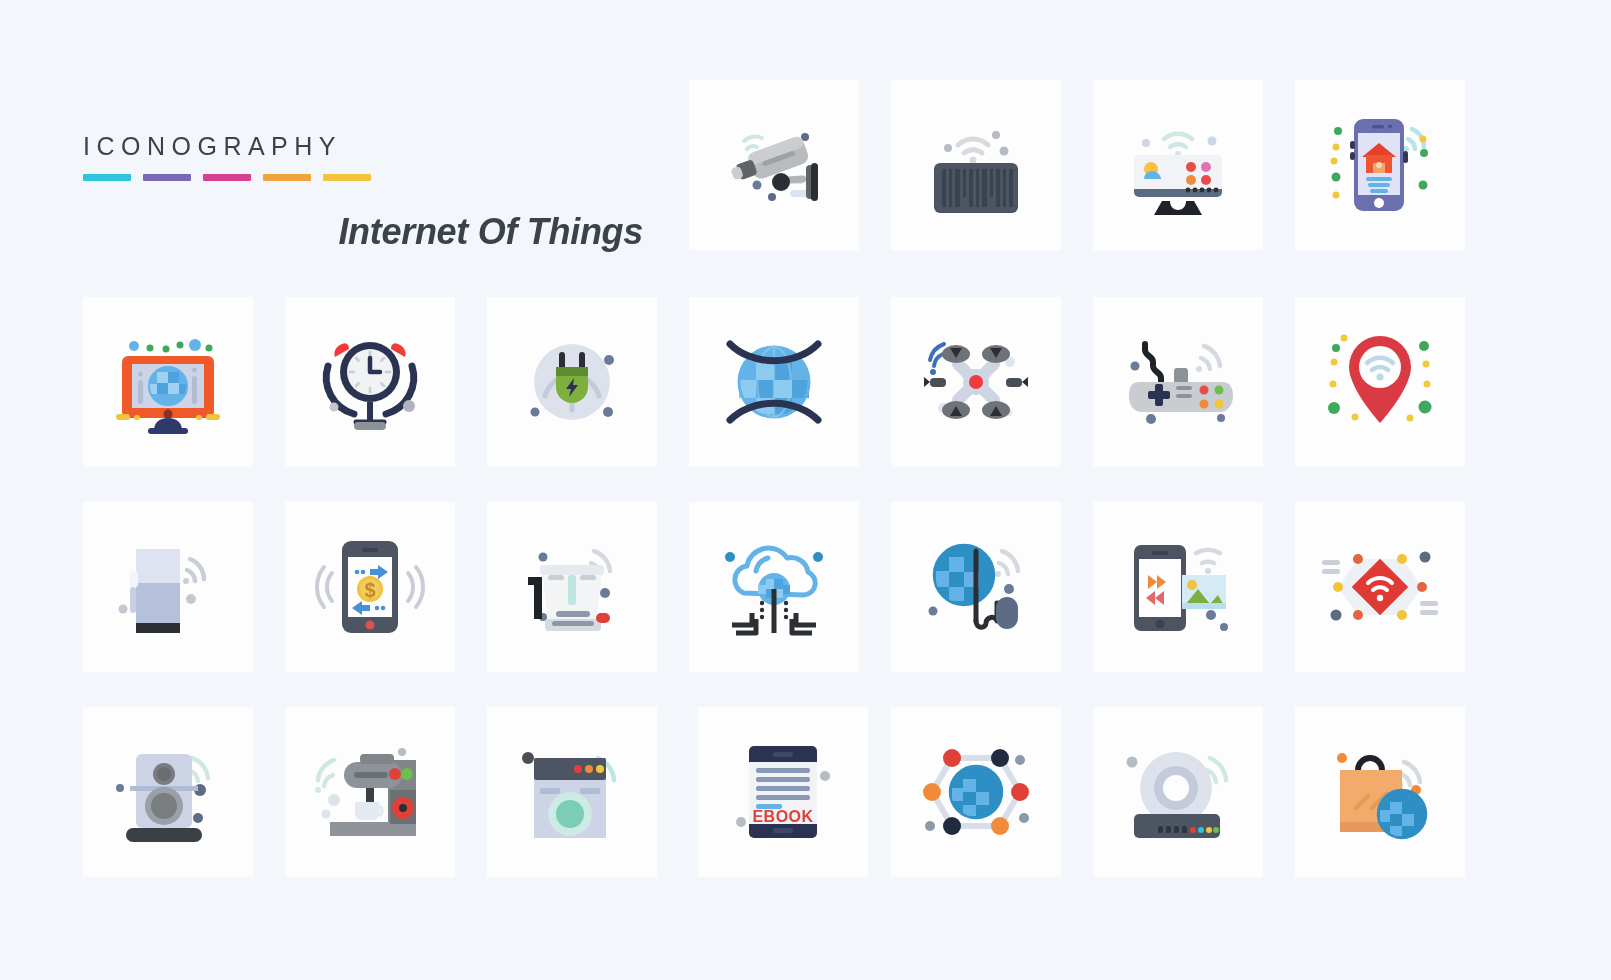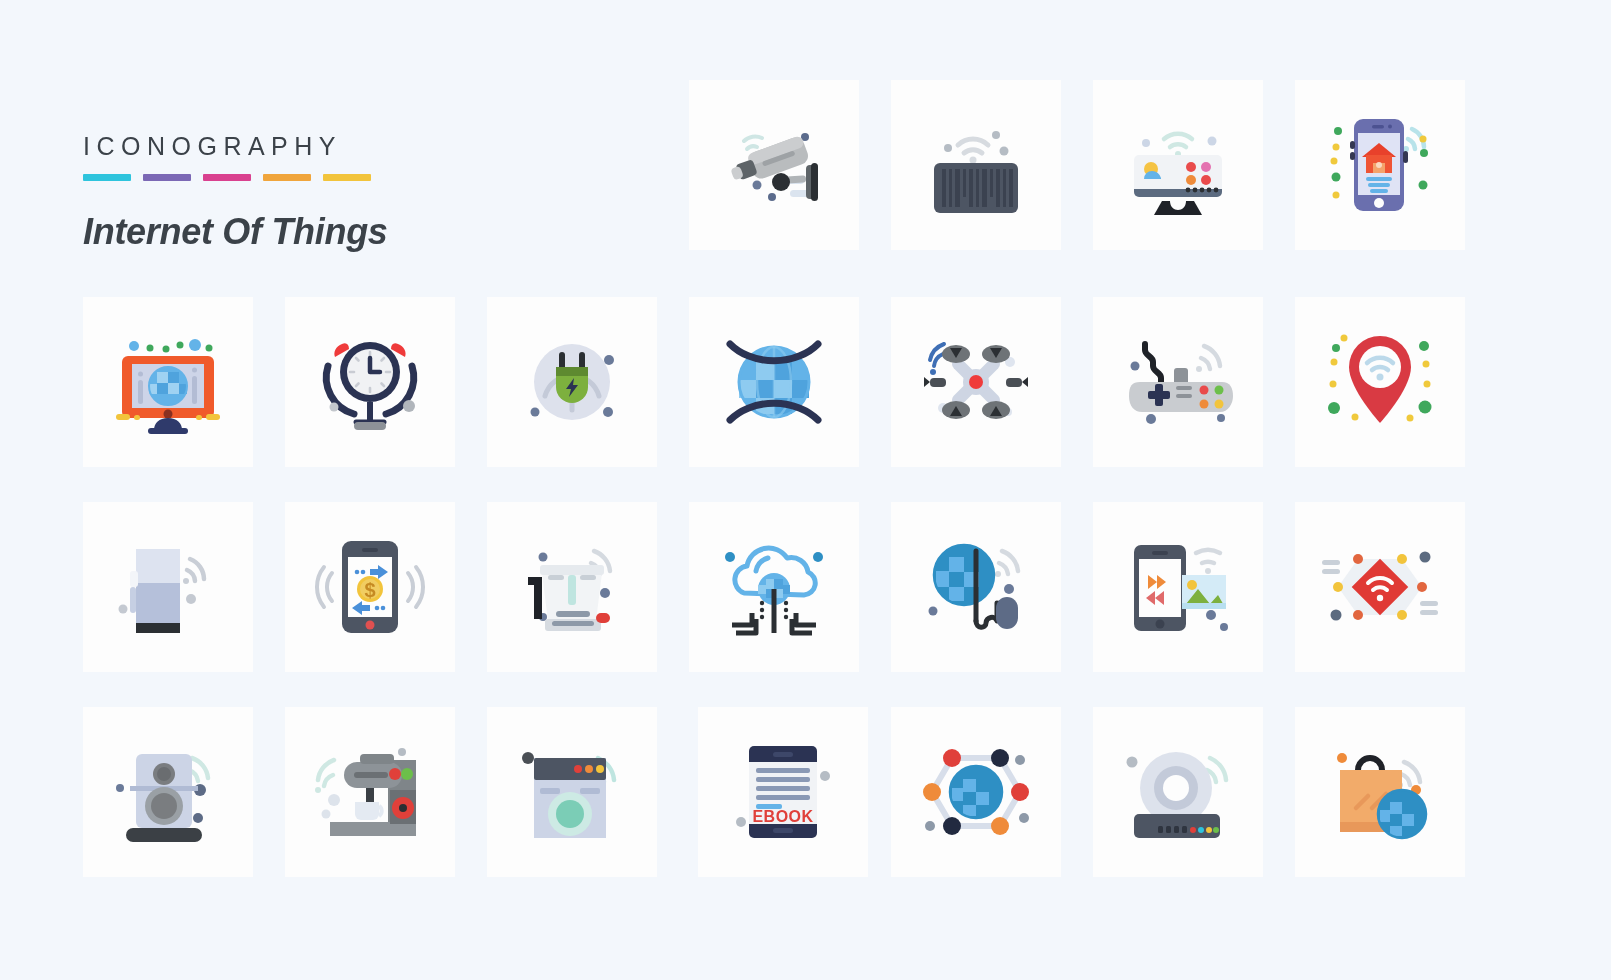--- a/index.html
+++ b/index.html
@@ -14,21 +14,21 @@
   
   .header{ position:absolute; left:83px; top:88px; width:560px;margin-top:44px; }
   .brand{
     font-size:25px; letter-spacing:6.5px; font-weight:400;
     color:#3b4249; white-space:nowrap;
   }
   .bars{ display:flex; gap:12px; margin-top:13px; }
   .bars i{ display:block; width:48px; height:7px; border-radius:1px; }
   .subtitle{
     margin-top:30px; font-size:36px; font-weight:bold; font-style:italic;
-    color:#3b4249; letter-spacing:-0.3px; white-space:nowrap;
+    color:#3b4249; letter-spacing:-0.3px; white-space:nowrap;text-align:right;
   }
 
   
   .card{
     position:absolute; width:170px; height:170px;
     background:#fdfdfd;
     display:flex; align-items:center; justify-content:center;
   }
   .card svg{ display:block; }
 </style>

